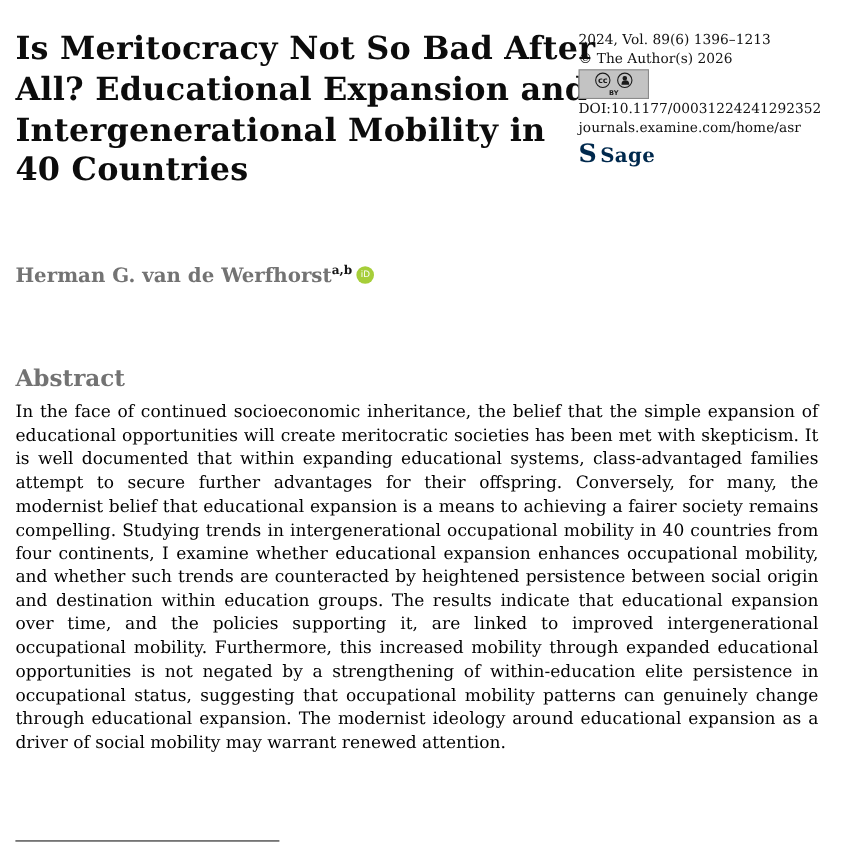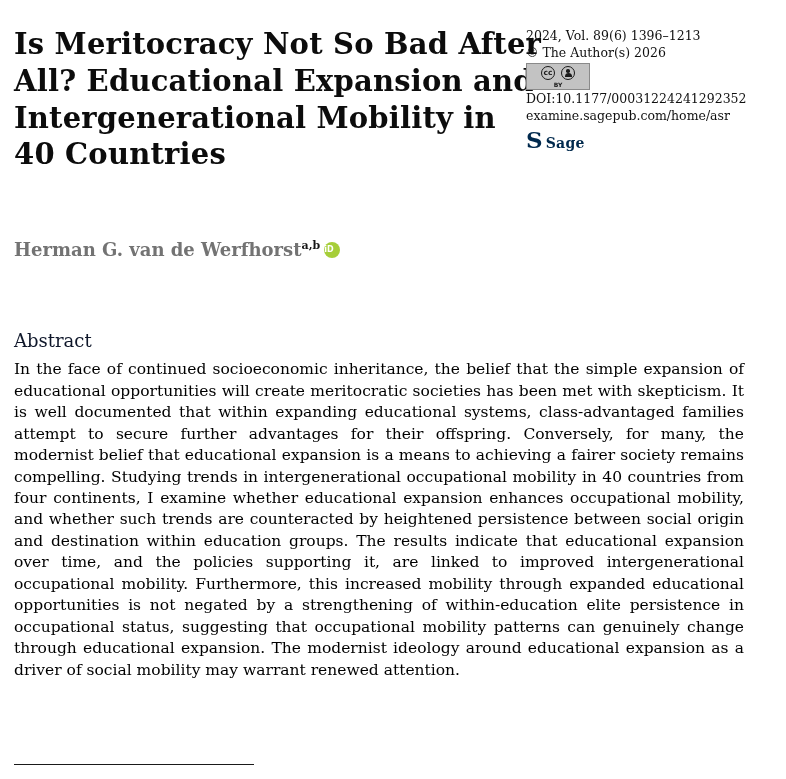--- a/index.html
+++ b/index.html
@@ -42,35 +42,35 @@
     font-family:"DejaVu Sans","Liberation Sans",sans-serif;
     font-size:6px; font-weight:700; color:#1a1a1a; margin-top:1px;
   }
 
   
   .sage-logo {
     margin-top:5px; display:flex; align-items:baseline; gap:3px;
     color:#00294d; font-weight:700;
   }
   .sage-mark { font-size:23px; line-height:1; }
-  .sage-text { font-size:14px; line-height:1; letter-spacing:0.3px; }
+  .sage-text { font-size:18px; line-height:1; letter-spacing:0.3px; }
 
   
   .author-row { margin-top:66px; font-size:18px; }
   .author-name { font-weight:700; color:#737373; }
   .affil-marks { font-weight:700; font-size:11px; vertical-align:super; }
   .orcid-badge {
     display:inline-block; width:16px; height:16px; border-radius:50%;
-    background:#a6ce39; color:#ffffff; text-align:left; line-height:16px;
+    background:#a6ce39; color:#ffffff; text-align:center; line-height:16px;
     font-family:"DejaVu Sans","Liberation Sans",sans-serif;
-    font-size:8px; font-weight:700; margin-left:4px; vertical-align:4px;
+    font-size:8px; font-weight:400; margin-left:4px; vertical-align:4px;
   }
 
   
-  .section-heading { font-size:18px; font-weight:400; color:#0f172a; }
+  .section-heading { font-size:21px; font-weight:700; color:#737373; }
   .abstract-section { margin-top:70px; }
   .abstract-text {
     margin-top:8px; font-size:15.5px; line-height:1.385; color:#000000;
     text-align:justify;
   }
   .keywords-section { margin-top:25px; }
   .keywords-text { margin-top:7px; font-size:15.5px; color:#1b1b1b; }
 
   
   .footnote-rule {
@@ -97,21 +97,21 @@
           </span>
           <span class="cc-circle">
             <span class="p-head"></span>
             <span class="p-body"></span>
           </span>
         </span>
         <span class="by-label">BY</span>
       </div>
 
       <div class="jline">DOI:10.1177/00031224241292352</div>
-      <div class="jline journal-link">examine.sagepub.com/home/asr</div>
+      <div class="jline journal-link">journals.examine.com/home/asr</div>
 
       <div class="sage-logo">
         <span class="sage-mark">S</span>
         <span class="sage-text">Sage</span>
       </div>
     </div>
   </div>
 
   <div class="author-row">
     <span class="author-name">Herman G. van de Werfhorst</span><span class="affil-marks">a,b</span><span class="orcid-badge">iD</span>

